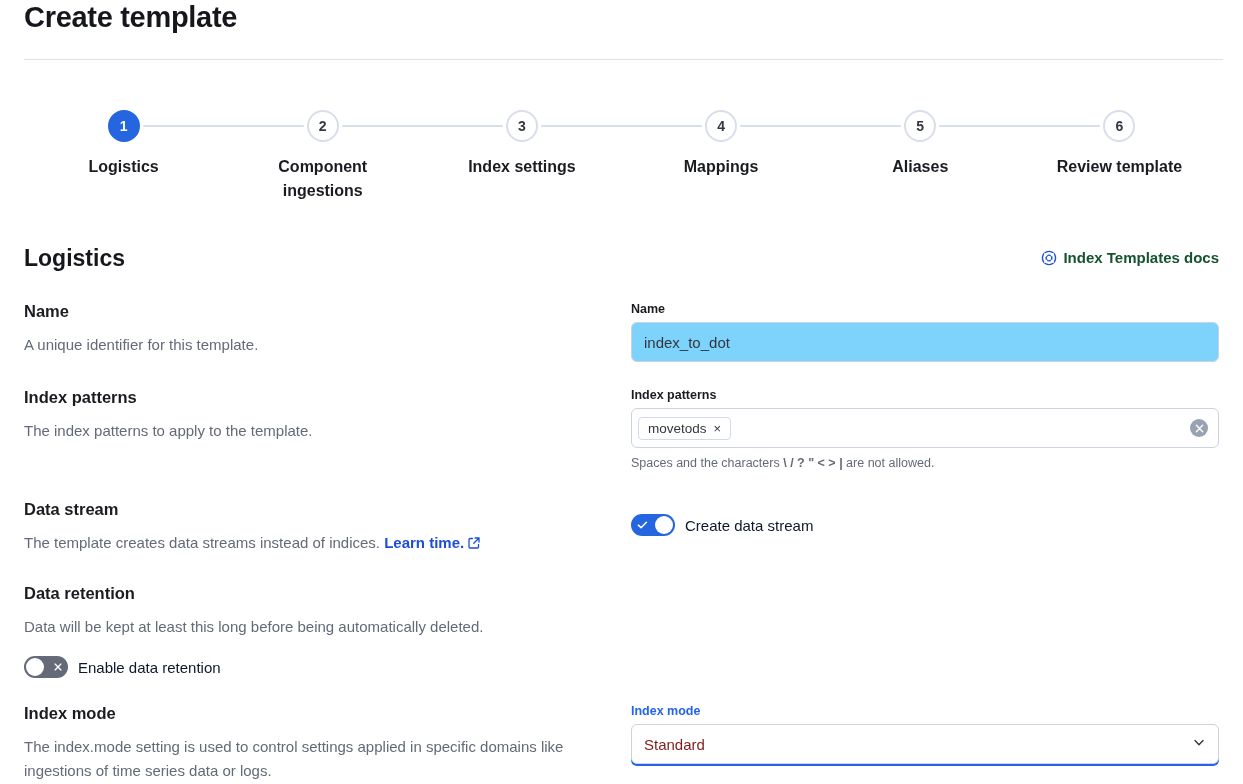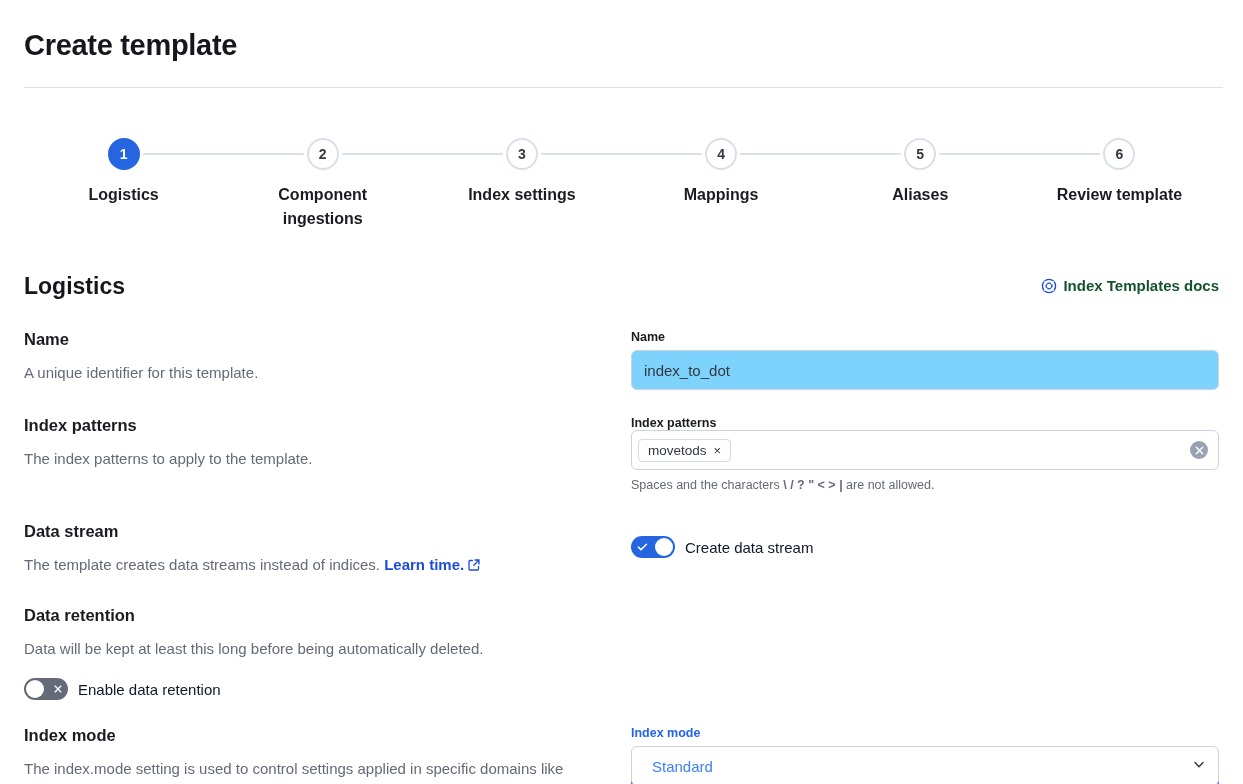--- a/index.html
+++ b/index.html
@@ -5,21 +5,21 @@
   * { margin:0; padding:0; box-sizing:border-box; }
   html,body { background:#fff; }
   body {
     width:1243px; height:784px; overflow:hidden;
     font-family:"Liberation Sans","DejaVu Sans",sans-serif;
     color:#1a1c21;
   }
   .page { padding:0 24px; }
 
   
-  .page-title { font-size:29px; font-weight:700; letter-spacing:-0.3px; padding-top:29px; color:#16171c; }
+  .page-title { font-size:29px; font-weight:700; letter-spacing:-0.3px; padding-top:1px; color:#16171c; }
   .header-rule { border:none; border-top:1px solid #dbe0ea; margin:25px -4px 0 0; }
 
   
   .stepper { display:flex; margin-top:50px; }
   .step { flex:1; position:relative; display:flex; flex-direction:column; align-items:center; cursor:pointer; }
   .step:not(:last-child)::after {
     content:""; position:absolute; top:15px; left:calc(50% + 19px);
     width:calc(100% - 38px); height:2px; background:#d9deeb; border-radius:2px;
   }
   .step-circle {
@@ -56,21 +56,21 @@
   .field-label.focused { color:#2563eb; }
 
   .text-input {
     margin-top:6px; width:100%; height:40px; border:1px solid #ccd3df; border-radius:6px;
     padding:0 12px; font-size:15px; color:#343741; background:#7dd3fc;
     font-family:"Liberation Sans","DejaVu Sans",sans-serif; outline:none;
   }
 
   
   .combo-box {
-    margin-top:0; min-height:40px; border:1px solid #ccd3df; border-radius:6px; background:#fff;
+    margin-top:6px; min-height:40px; border:1px solid #ccd3df; border-radius:6px; background:#fff;
     display:flex; align-items:center; padding:4px 34px 4px 6px; position:relative; cursor:text;
   }
   .combo-pill {
     display:inline-flex; align-items:center; gap:7px; border:1px solid #d3dae6; border-radius:4px;
     background:#fff; padding:3px 9px; font-size:13.5px; font-weight:500; color:#343741; cursor:default;
   }
   .pill-x { font-size:13px; color:#343741; cursor:pointer; line-height:1; }
   .combo-clear {
     position:absolute; right:10px; top:50%; transform:translateY(-50%);
     width:18px; height:18px; border-radius:50%; background:#98a2b3; border:none;
@@ -89,21 +89,21 @@
   .switch.on .knob { right:2px; }
   .switch.off .knob { left:2px; }
   .switch .mark { position:absolute; top:50%; transform:translateY(-50%); display:flex; }
   .switch.on .mark { left:6px; }
   .switch.off .mark { right:5px; }
   .switch-label { font-size:15px; color:#0f172a; }
 
   
   .select-box {
     margin-top:6px; width:100%; height:40px; border:1px solid #ccd3df; border-radius:6px; background:#fff;
-    display:flex; align-items:center; padding:0 36px 0 20px; font-size:15px; color:#3b82f6;
+    display:flex; align-items:center; padding:0 36px 0 12px; font-size:15px; color:#7f1d1d;
     position:relative; cursor:pointer; box-shadow:0 2px 0 0 #2563eb;
   }
   .select-box .chevron { position:absolute; right:12px; top:50%; transform:translateY(-50%); }
 </style>
 </head>
 <body>
 
 <div class="page">
 
   <h1 class="page-title">Create template</h1>

